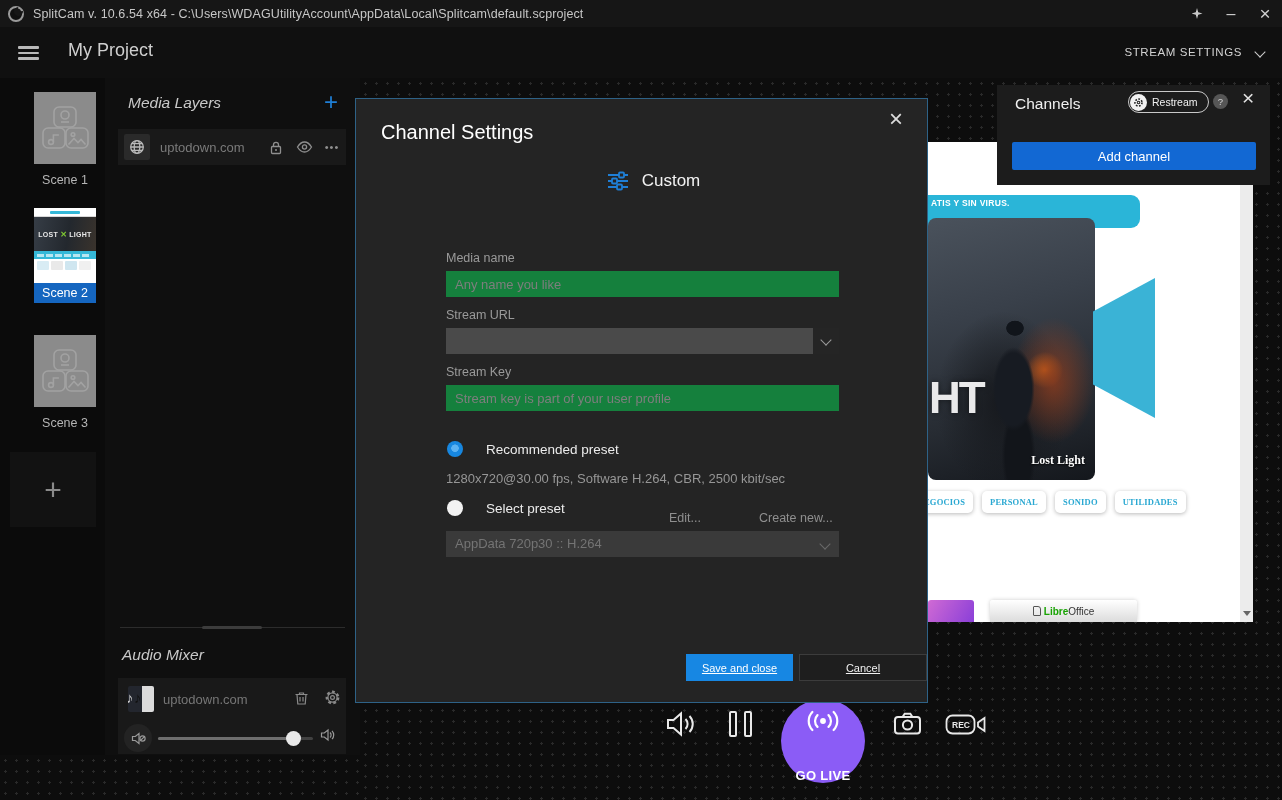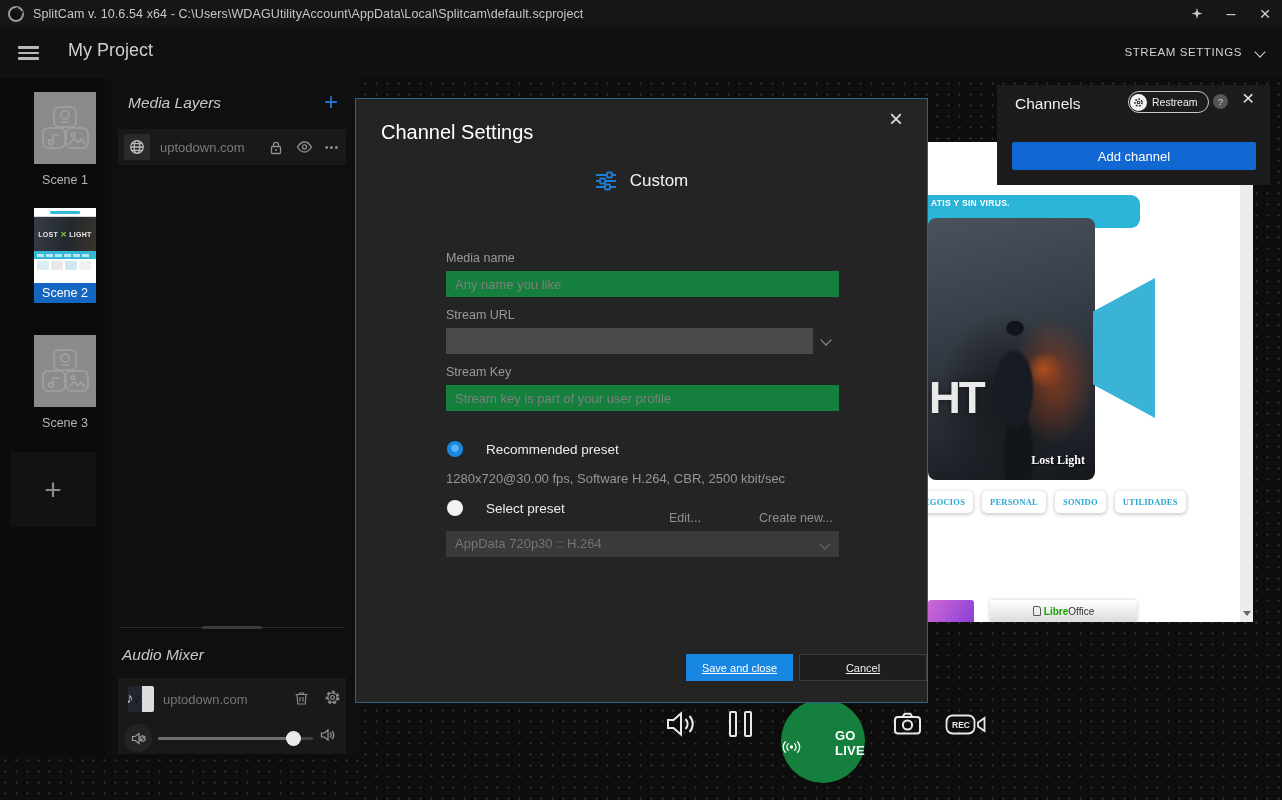--- a/index.html
+++ b/index.html
@@ -111,30 +111,30 @@
   .ch-title { position:absolute; left:18px; top:10px; font-size:15.5px; color:#f0f0f0; }
   .restream-pill { position:absolute; left:131px; top:6px; height:22px; border:1px solid #c9c9c9; border-radius:11px; display:flex; align-items:center; padding:0 10px 0 1px; gap:5px; cursor:pointer; }
   .restream-logo { width:17px; height:17px; border-radius:50%; background:#f2f2f2; display:flex; align-items:center; justify-content:center; }
   .restream-label { font-size:10.5px; color:#f0f0f0; }
   .help-circ { position:absolute; left:216px; top:9px; width:15px; height:15px; border-radius:50%; background:#565656; color:#d8d8d8; font-size:9.5px; display:flex; align-items:center; justify-content:center; cursor:pointer; }
   .ch-close { position:absolute; left:245px; top:1px; font-size:21px; font-weight:300; color:#e4e4e4; cursor:pointer; }
   .add-channel { position:absolute; left:15px; top:57px; width:244px; height:28px; background:#1268d3; border-radius:2px; color:#fff; font-size:13px; display:flex; align-items:center; justify-content:center; cursor:pointer; }
 
   
   .ctl { position:absolute; cursor:pointer; }
-  .golive { position:absolute; left:781px; top:699px; width:84px; height:84px; border-radius:50%; background:#15803d; z-index:10; display:flex; align-items:center; cursor:pointer;gap:33px; }
+  .golive { position:absolute; left:781px; top:699px; width:84px; height:84px; border-radius:50%; background:#8b5cf6; z-index:10; display:flex; flex-direction:column; align-items:center; cursor:pointer;gap:33px; }
   .golive-label { margin-top:3px; font-size:13px; font-weight:bold; color:#fff; letter-spacing:.3px; }
   .pause-ico { display:flex; gap:7px; }
   .pause-ico i { display:block; width:8px; height:26px; border:2px solid #e8e8e8; border-radius:2px; }
 
   
   .modal { position:absolute; left:355px; top:98px; width:573px; height:605px; background:#242424; border:1px solid #2e6287; z-index:20; }
   .modal-close { position:absolute; left:533px; top:6px; font-size:24px; font-weight:300; color:#dcdcdc; cursor:pointer; }
   .modal-title { position:absolute; left:25px; top:22px; font-size:20px; color:#ffffff; }
-  .custom-row { position:absolute; left:0; top:72px; width:100%; display:flex; align-items:center; justify-content:center; gap:13px; }
+  .custom-row { position:absolute; left:12px; top:72px; width:100%; display:flex; align-items:center; justify-content:center; gap:13px; }
   .custom-label { font-size:17px; color:#f2f2f2; }
   .fld-label { position:absolute; left:90px; font-size:12.5px; color:#9a9a9a; }
   .fld-input { position:absolute; left:90px; width:393px; height:26px; background:#15803d; border:none; outline:none; color:#d8d8d8; font-size:13px; padding:0 9px; font-family:"Liberation Sans", sans-serif; }
   .fld-input::placeholder { color:#7e7e7e; opacity:1; }
   .url-input { background:#4a4a4a; }
   .dd-btn { position:absolute; left:457px; width:26px; height:26px; background:#252525; display:flex; align-items:center; justify-content:center; cursor:pointer; }
   .dd-btn .chev { border-color:#9a9a9a; margin-top:-3px; }
   .radio { position:absolute; left:91px; width:16px; height:16px; border-radius:50%; cursor:pointer; }
   .radio.on { background:radial-gradient(circle at 50% 45%, #5cb2f2 0 3.5px, #1787e0 4px); }
   .radio.off { background:#f2f2f2; }

